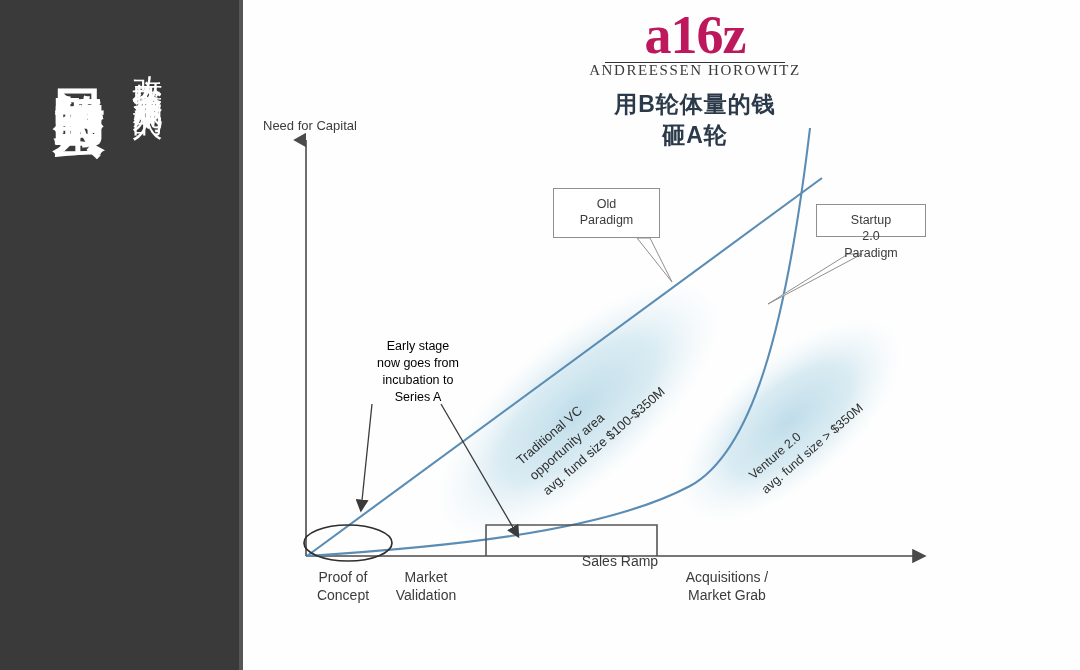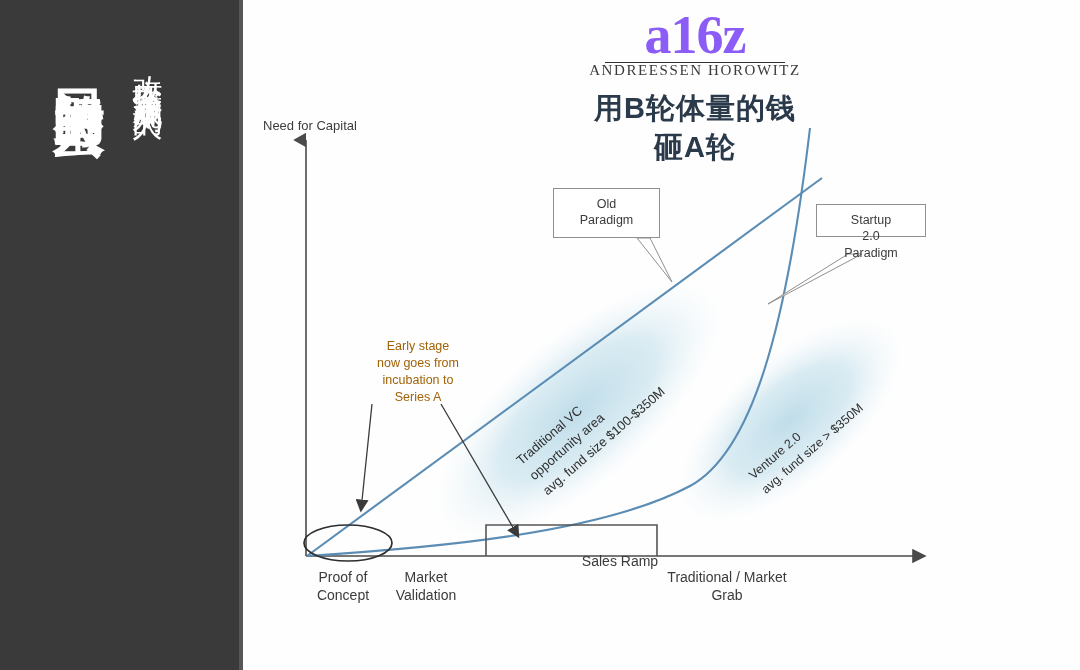--- a/index.html
+++ b/index.html
@@ -71,42 +71,42 @@
     position: absolute;
     left: 580px;
     top: 10px;
     width: 230px;
     text-align: center;
   }
   #logo-word {
     font-family: "Liberation Serif", serif;
     font-size: 54px;
     font-weight: 700;
-    color: #8b5cf6;
+    color: #be185d;
     line-height: .95;
     letter-spacing: -1px;
   }
   #logo-rule {
     height: 1px;
     background: #333;
     margin: 1px auto 1px auto;
     width: 180px;
   }
   #logo-sub {
     font-family: "Liberation Serif", serif;
     font-size: 15px;
     letter-spacing: 1.6px;
     color: #3b3b3b;
     margin-top: -2px;
   }
   #cn-line1, #cn-line2 {
     font-family: "Liberation Sans", sans-serif;
     font-weight: 700;
     color: #2b3a4a;
-    font-size: 29px;
+    font-size: 23px;
     letter-spacing: 1px;
     line-height: 1.35;
   }
   #cn-line1 { margin-top: 10px; }
 
   
   .lbl {
     position: absolute;
     font-family: "Liberation Sans", sans-serif;
     color: #3b3b3b;
@@ -155,21 +155,21 @@
     width: 110px; height: 33px;
   }
 
   
   #early-stage-note {
     left: 363px;
     top: 338px;
     width: 110px;
     text-align: center;
     font-size: 12.5px;
-    color: #a16207;
+    color: #000000;
     line-height: 1.35;
   }
 
   
   .arealbl {
     position: absolute;
     font-family: "Liberation Sans", sans-serif;
     color: #2f2f2f;
     line-height: 1.55;
     white-space: pre-line;
@@ -261,21 +261,21 @@
 
   <div class="lbl" id="y-axis-label">Need for Capital</div>
 
 
   <div class="stage" style="left:295px; top:568px; width:96px;">Proof of
 Concept</div>
   <div class="stage" style="left:378px; top:568px; width:96px;">Market
 Validation</div>
   <div class="stage" style="left:580px; top:552px; width:80px;">Sales
 Ramp</div>
-  <div class="stage" style="left:665px; top:568px; width:124px;">Traditional /
+  <div class="stage" style="left:665px; top:568px; width:124px;">Acquisitions /
 Market Grab</div>
 
   <div class="callout" id="callout-old">Old
 Paradigm</div>
   <div class="callout" id="callout-new">Startup 2.0
 Paradigm</div>
 
   <div class="lbl" id="early-stage-note">Early stage
 now goes from
 incubation to

